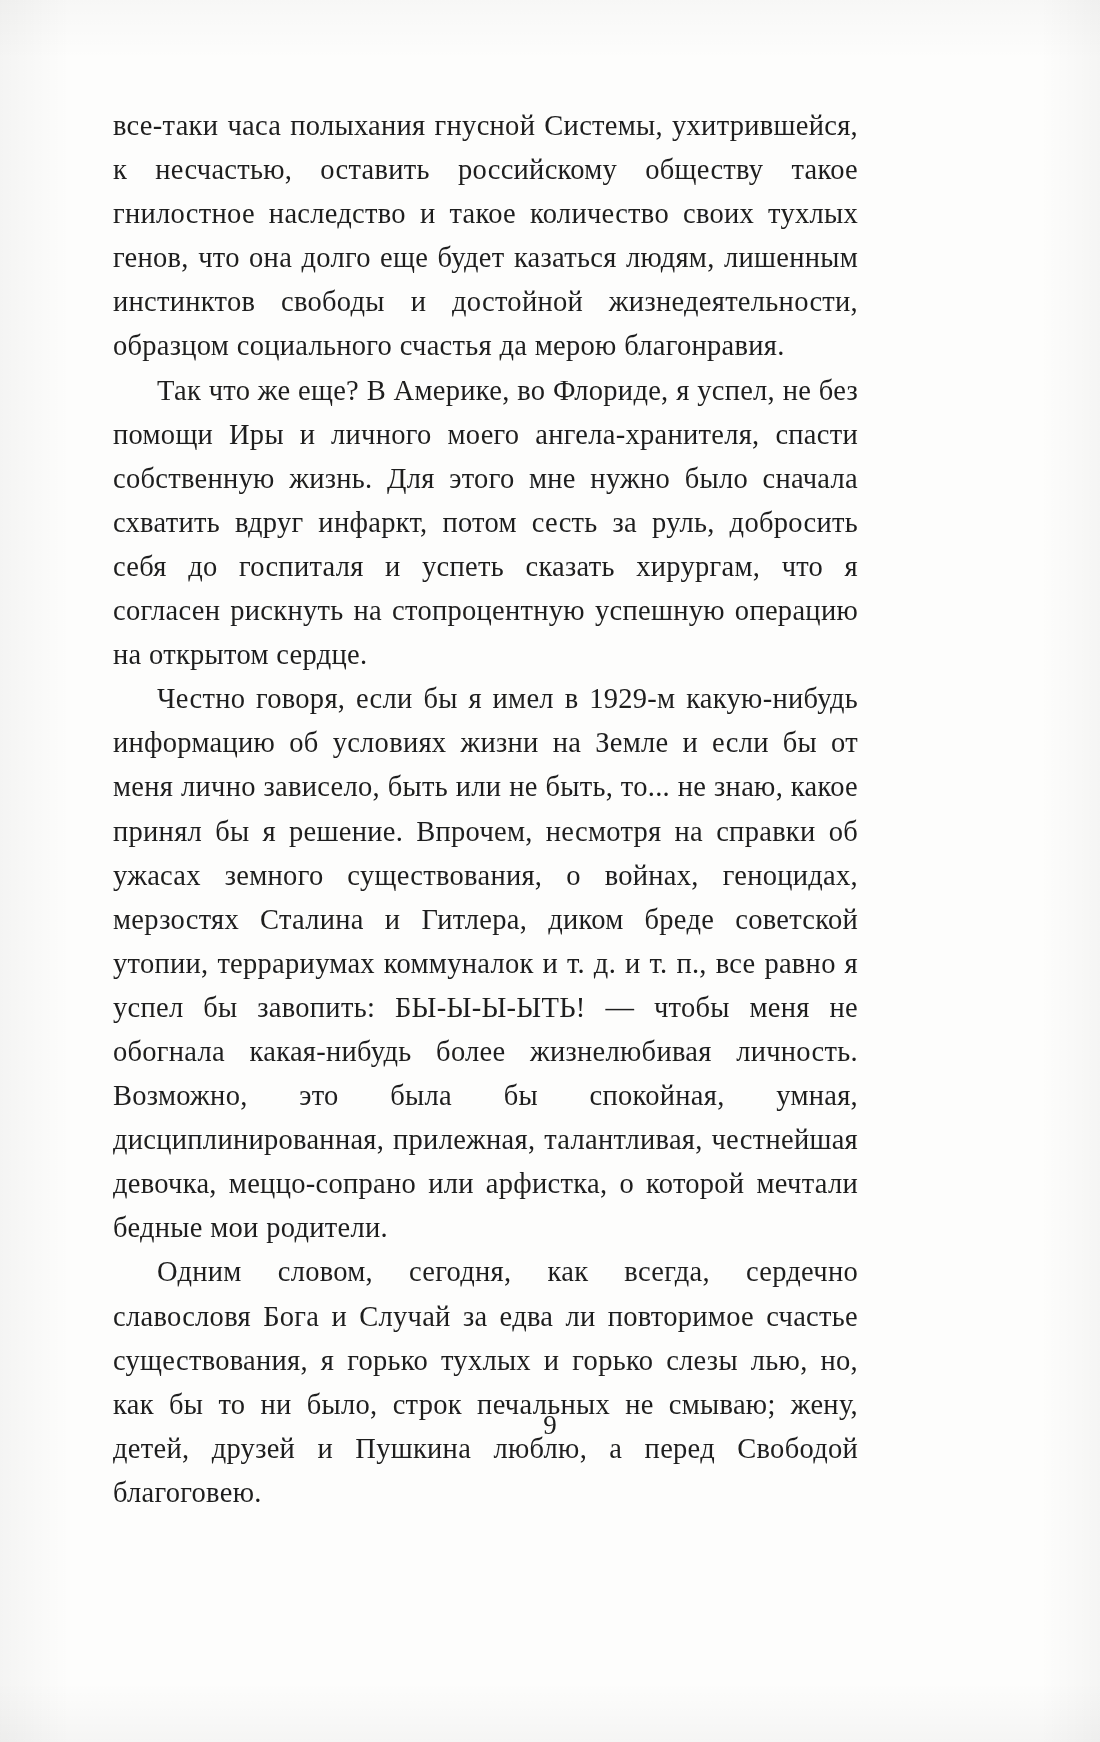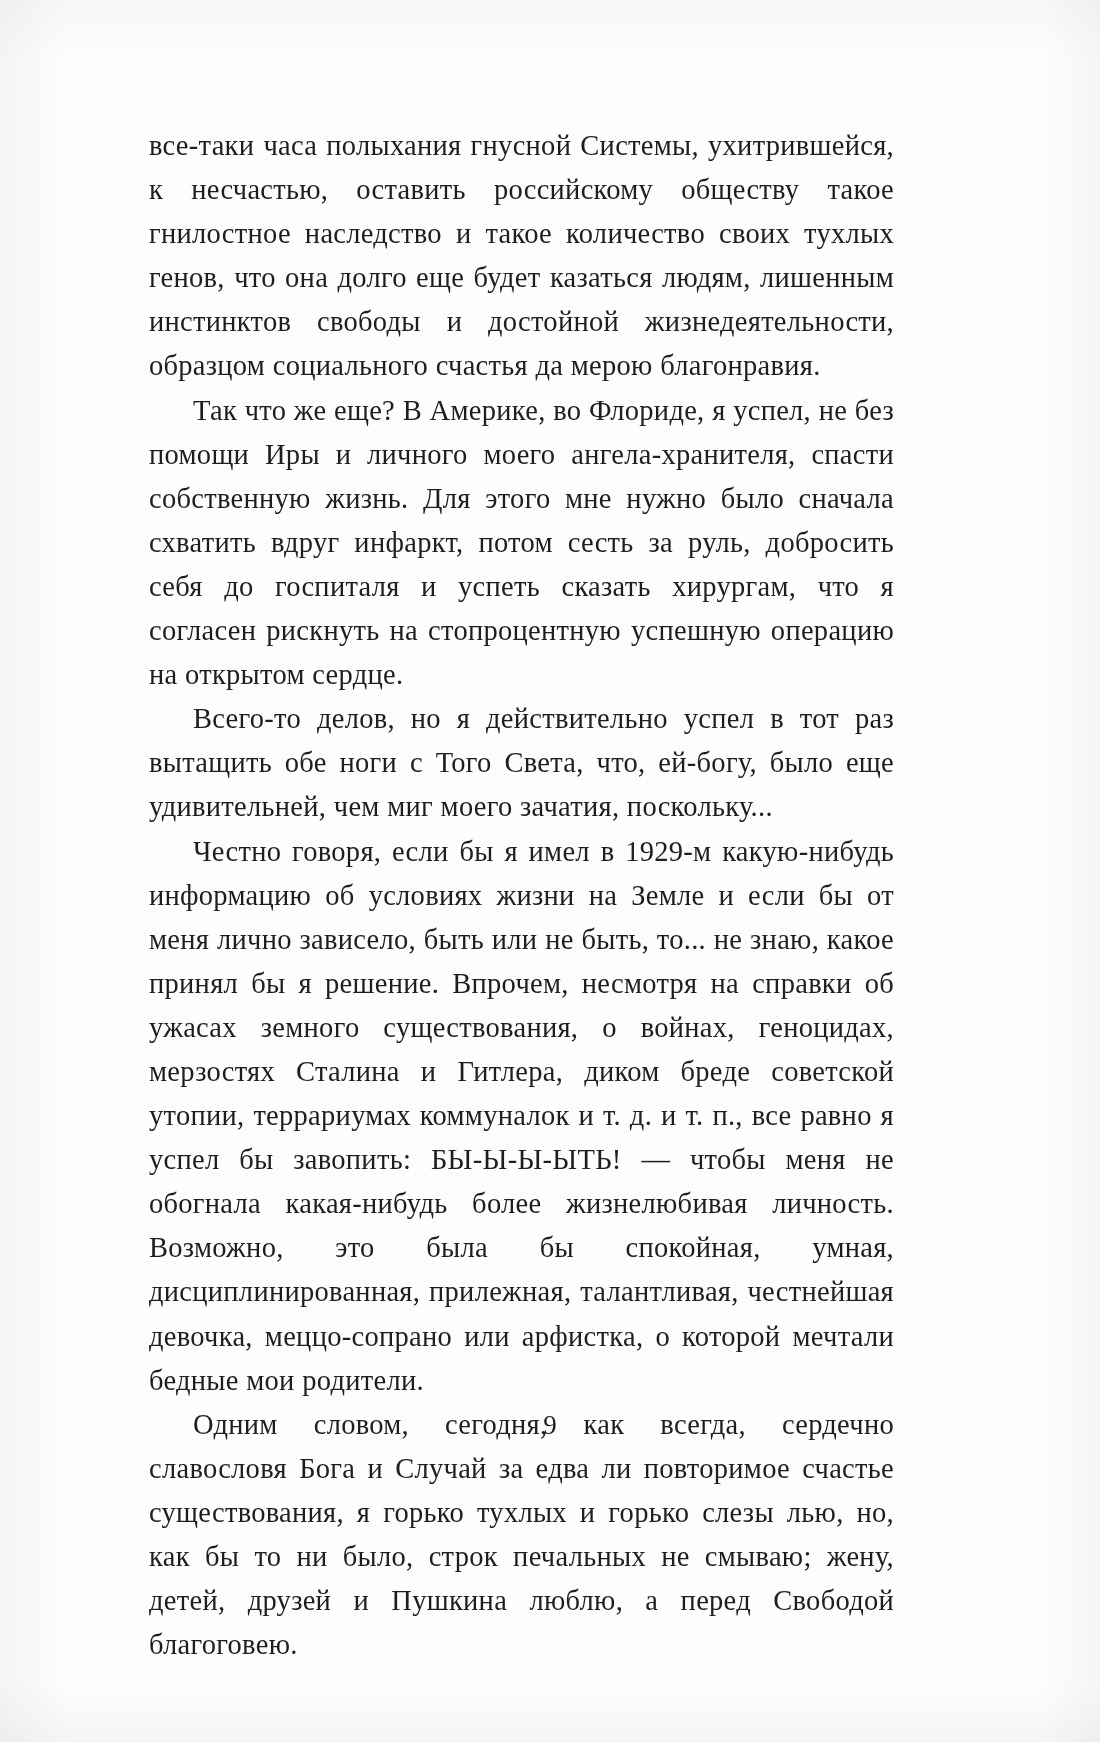--- a/index.html
+++ b/index.html
@@ -33,23 +33,22 @@
       linear-gradient(to right, rgba(0,0,0,0.035) 0px, rgba(0,0,0,0.0) 70px),
       linear-gradient(to left, rgba(0,0,0,0.03) 0px, rgba(0,0,0,0.0) 60px),
       linear-gradient(to bottom, rgba(0,0,0,0.025) 0px, rgba(0,0,0,0) 60px),
       linear-gradient(to top, rgba(0,0,0,0.03) 0px, rgba(0,0,0,0) 60px);
     pointer-events: none;
   }
 
   .text-block {
     position: absolute;
     left: 113px;
-    top: 124px;
+    top: 104px;
     width: 745px;
-    margin-left: 36px;
   }
 
   p.para {
     margin: 0;
     text-align: justify;
     text-align-last: left;
     text-indent: 44px;
     font-size: 28.5px;
     line-height: 44.1px;
     letter-spacing: 0.01em;
@@ -75,20 +74,19 @@
   }
 </style>
 </head>
 <body>
 
 <div class="page-sheet">
 
   <div class="text-block">
     <p class="para no-indent">все-таки часа полыхания гнусной Системы, ухитрившейся, к несчастью, оставить российскому обществу такое гнилостное наследство и такое количество своих тухлых генов, что она долго еще будет казаться людям, лишенным инстинктов свободы и достойной жизнедеятельности, образцом социального счастья да мерою благонравия.</p>
     <p class="para">Так что же еще? В Америке, во Флориде, я успел, не без помощи Иры и личного моего ангела-хранителя, спасти собственную жизнь. Для этого мне нужно было сначала схватить вдруг инфаркт, потом сесть за руль, добросить себя до госпиталя и успеть сказать хирургам, что я согласен рискнуть на стопроцентную успешную операцию на открытом сердце.</p>
-    <p class="para">Всего-то делов, но я действительно успел в тот раз вытащить обе ноги с Того Света, что, ей-богу, было еще удивительней, чем миг моего зачатия, поскольку...</p>
     <p class="para">Честно говоря, если бы я имел в 1929-м какую-нибудь информацию об условиях жизни на Земле и если бы от меня лично зависело, быть или не быть, то... не знаю, какое принял бы я решение. Впрочем, несмотря на справки об ужасах земного существования, о войнах, геноцидах, мерзостях Сталина и Гитлера, диком бреде советской утопии, террариумах коммуналок и т. д. и т. п., все равно я успел бы завопить: БЫ-Ы-Ы-ЫТЬ! — чтобы меня не обогнала какая-нибудь более жизнелюбивая личность. Возможно, это была бы спокойная, умная, дисциплинированная, прилежная, талантливая, честнейшая девочка, меццо-сопрано или арфистка, о которой мечтали бедные мои родители.</p>
     <p class="para">Одним словом, сегодня, как всегда, сердечно славословя Бога и Случай за едва ли повторимое счастье существования, я горько тухлых и горько слезы лью, но, как бы то ни было, строк печальных не смываю; жену, детей, друзей и Пушкина люблю, а перед Свободой благоговею.</p>
   </div>
 
   <div class="folio">9</div>
 
 </div>
 
 </body></html>

